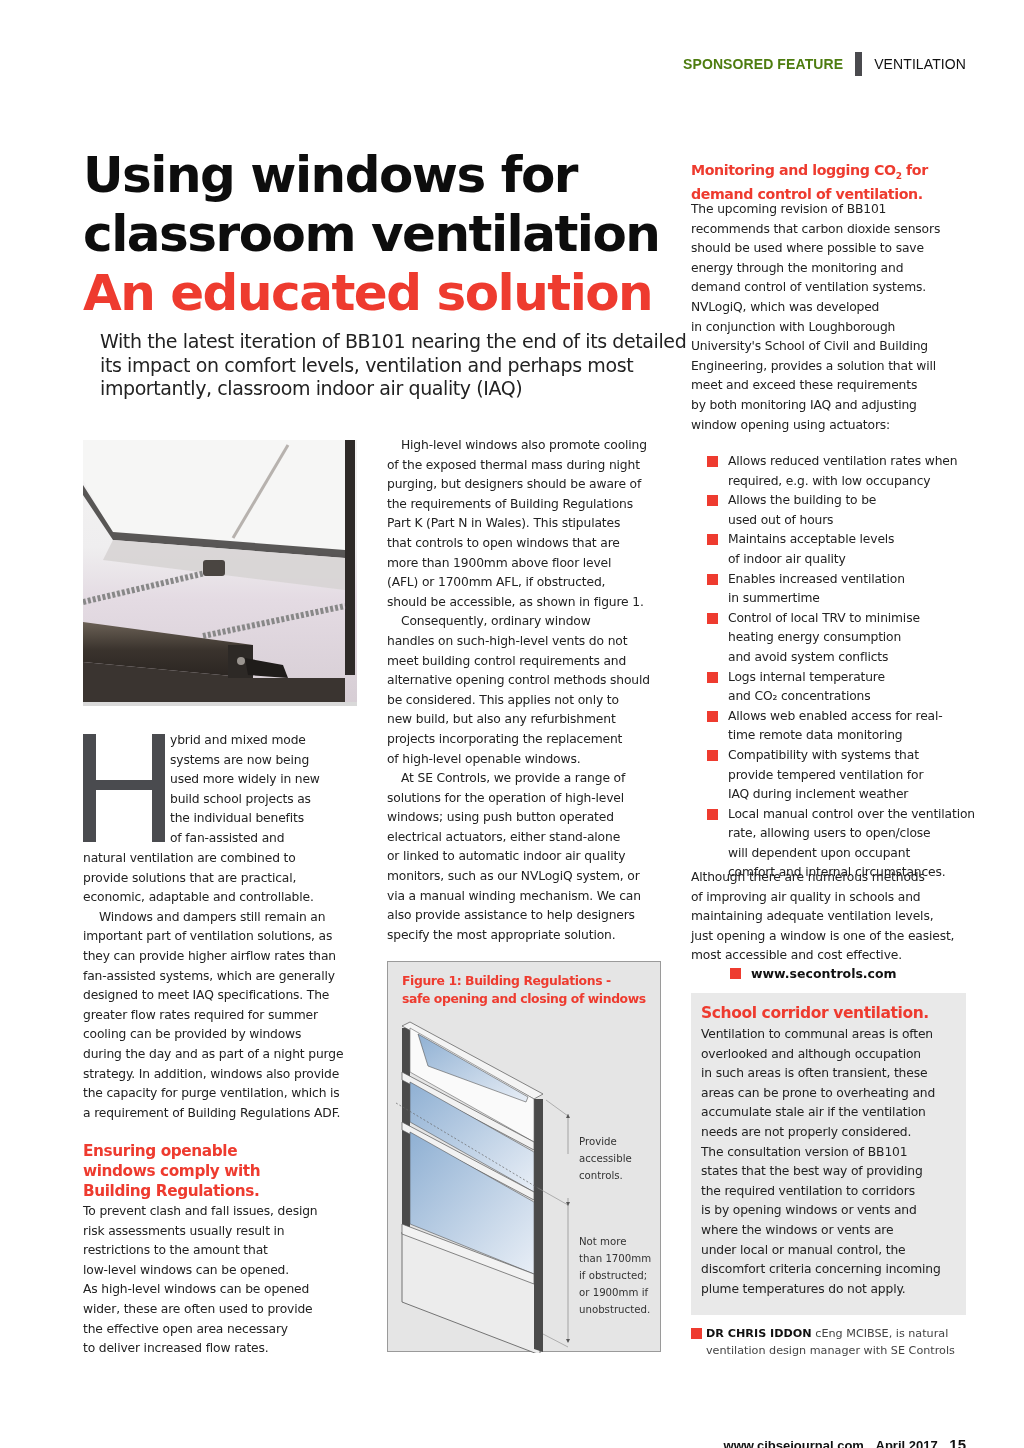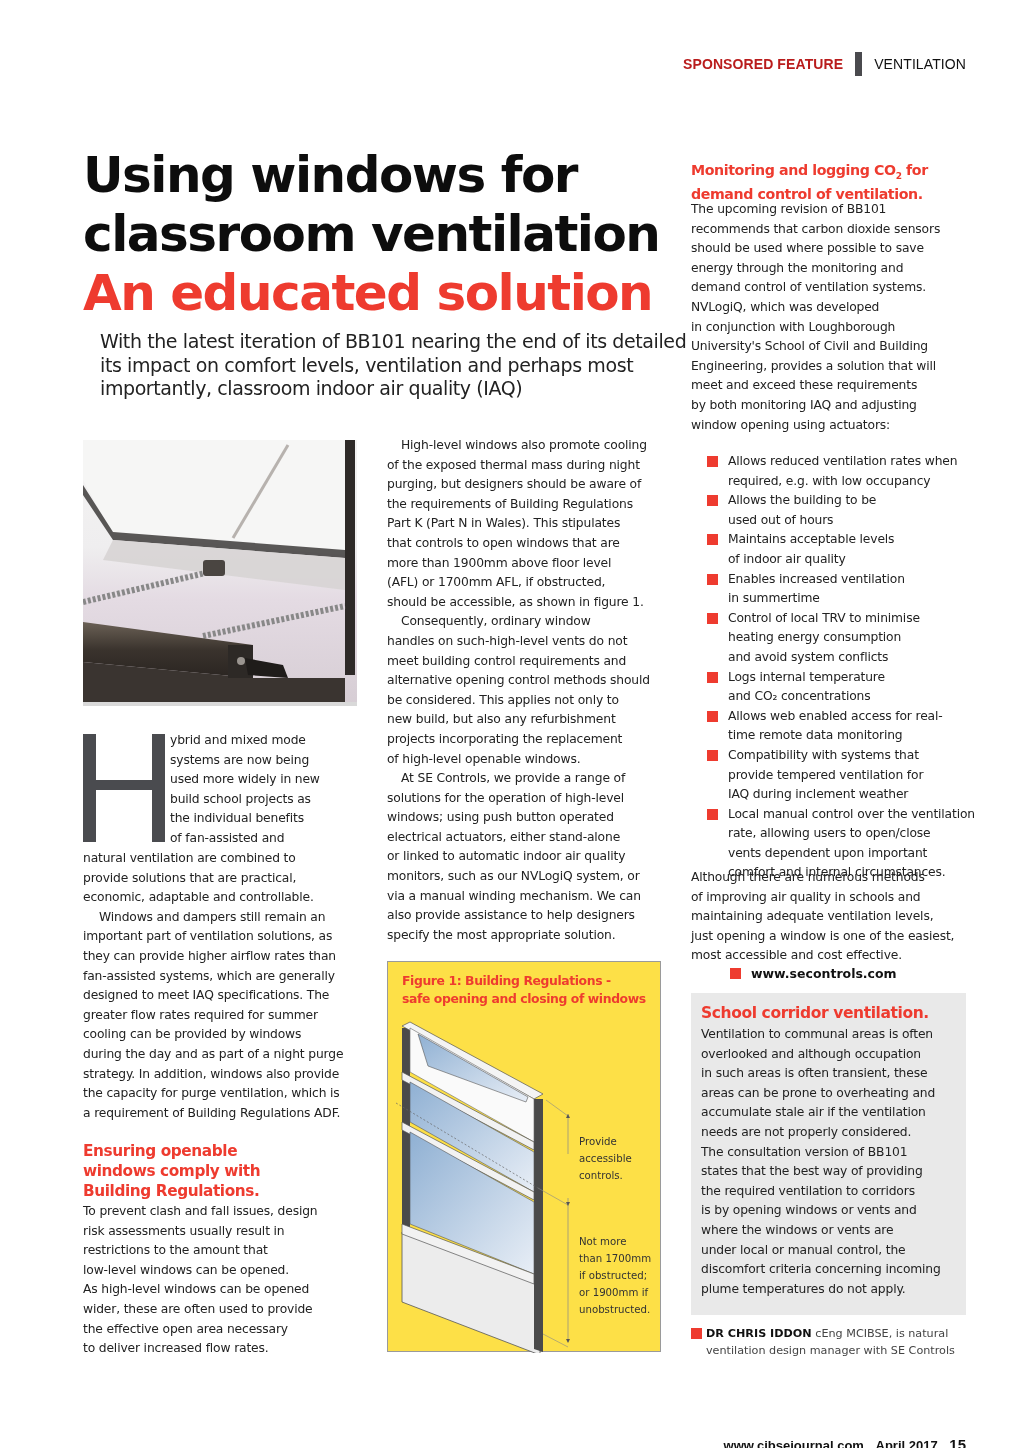--- a/index.html
+++ b/index.html
@@ -2,21 +2,21 @@
 <html><head>
 <meta charset="utf-8">
 <style>
   html, body { margin:0; padding:0; background:#ffffff; }
   body { width:1024px; height:1448px; position:relative; overflow:hidden; font-family:"Liberation Sans", sans-serif; color:#1a1a1a; }
   .abs { position:absolute; }
   .red { color:#ee3b2f; }
 
   
   .top-header { position:absolute; top:52px; right:58px; display:flex; align-items:center; font-size:14px; letter-spacing:0.1px; }
-  .top-header .sponsored { color:#b91c1c; font-weight:bold; }
+  .top-header .sponsored { color:#4d7c0f; font-weight:bold; }
   .top-header .divider { display:inline-block; width:7px; height:24px; background:#4a4a4e; margin:0 12px 0 12px; }
   .top-header .section { color:#111; }
 
   
   .headline { position:absolute; left:83px; top:146px; width:580px; font-family:"DejaVu Sans", sans-serif; font-weight:bold; font-size:50px; line-height:59px; letter-spacing:-1.5px; }
   .headline .line { display:block; white-space:nowrap; color:#0d0d0d; }
   .headline .line.red { color:#ee3b2f; }
 
   .standfirst { position:absolute; left:100px; top:330px; width:570px; font-family:"DejaVu Sans", sans-serif; font-size:19px; line-height:23.5px; color:#222; letter-spacing:-0.4px; }
   .standfirst b { font-weight:bold; color:#111; }
@@ -28,21 +28,21 @@
   
   .photo { position:absolute; left:83px; top:440px; width:274px; height:266px; overflow:hidden; background:linear-gradient(180deg,#f3f1f2 0%, #ecebed 35%, #e3dbe2 55%, #d9d1d8 70%, #6e625b 78%, #3f3833 100%); }
 
   
   .dropcap { position:absolute; left:83px; top:734px; width:82px; height:108px; }
   .dropcap .bar { position:absolute; background:#4a4b4f; }
 
   .subhead { font-family:"DejaVu Sans", sans-serif; font-weight:bold; color:#ee3b2f; letter-spacing:-0.4px; }
 
   
-  .figure-box { position:absolute; left:387px; top:961px; width:274px; height:391px; border:1px solid #9a9a9a; background:#fde047; box-sizing:border-box; }
+  .figure-box { position:absolute; left:387px; top:961px; width:274px; height:391px; border:1px solid #9a9a9a; background:#e5e5e5; box-sizing:border-box; }
   .figure-title { position:absolute; left:14px; top:10px; font-family:"DejaVu Sans", sans-serif; font-weight:bold; font-size:12.4px; line-height:18px; color:#ee3b2f; letter-spacing:-0.4px; white-space:nowrap; }
   .fig-label { position:absolute; font-family:"DejaVu Sans", sans-serif; font-size:10.2px; line-height:17px; color:#333; white-space:nowrap; }
 
   
   .bullets { list-style:none; margin:16px; padding:0; }
   .bullets li { position:relative; padding-left:21px; }
   .bullets li .sq { position:absolute; left:0; top:4px; width:11px; height:11px; background:#ee3b2f; }
   .bullets li span.l { display:block; white-space:nowrap; }
 
   .sidebar-box { position:absolute; left:691px; top:993px; width:275px; height:322px; background:#e9e9e9; }
@@ -308,21 +308,21 @@
   <li>
       <span class="sq"></span>
     <span class="l">Compatibility with systems that</span>
     <span class="l">provide tempered ventilation for</span>
     <span class="l">IAQ during inclement weather</span>
     </li>
   <li>
       <span class="sq"></span>
     <span class="l">Local manual control over the ventilation</span>
     <span class="l">rate, allowing users to open/close</span>
-    <span class="l">vents dependent upon important</span>
+    <span class="l">will dependent upon occupant</span>
     <span class="l">comfort and internal circumstances.</span>
     </li>
 </ul>
 
 <div class="col nowrap-lines" style="left:691px; top:868px; width:290px;">
   <span class="l">Although there are numerous methods</span>
   <span class="l">of improving air quality in schools and</span>
   <span class="l">maintaining adequate ventilation levels,</span>
   <span class="l">just opening a window is one of the easiest,</span>
   <span class="l">most accessible and cost effective.</span>

